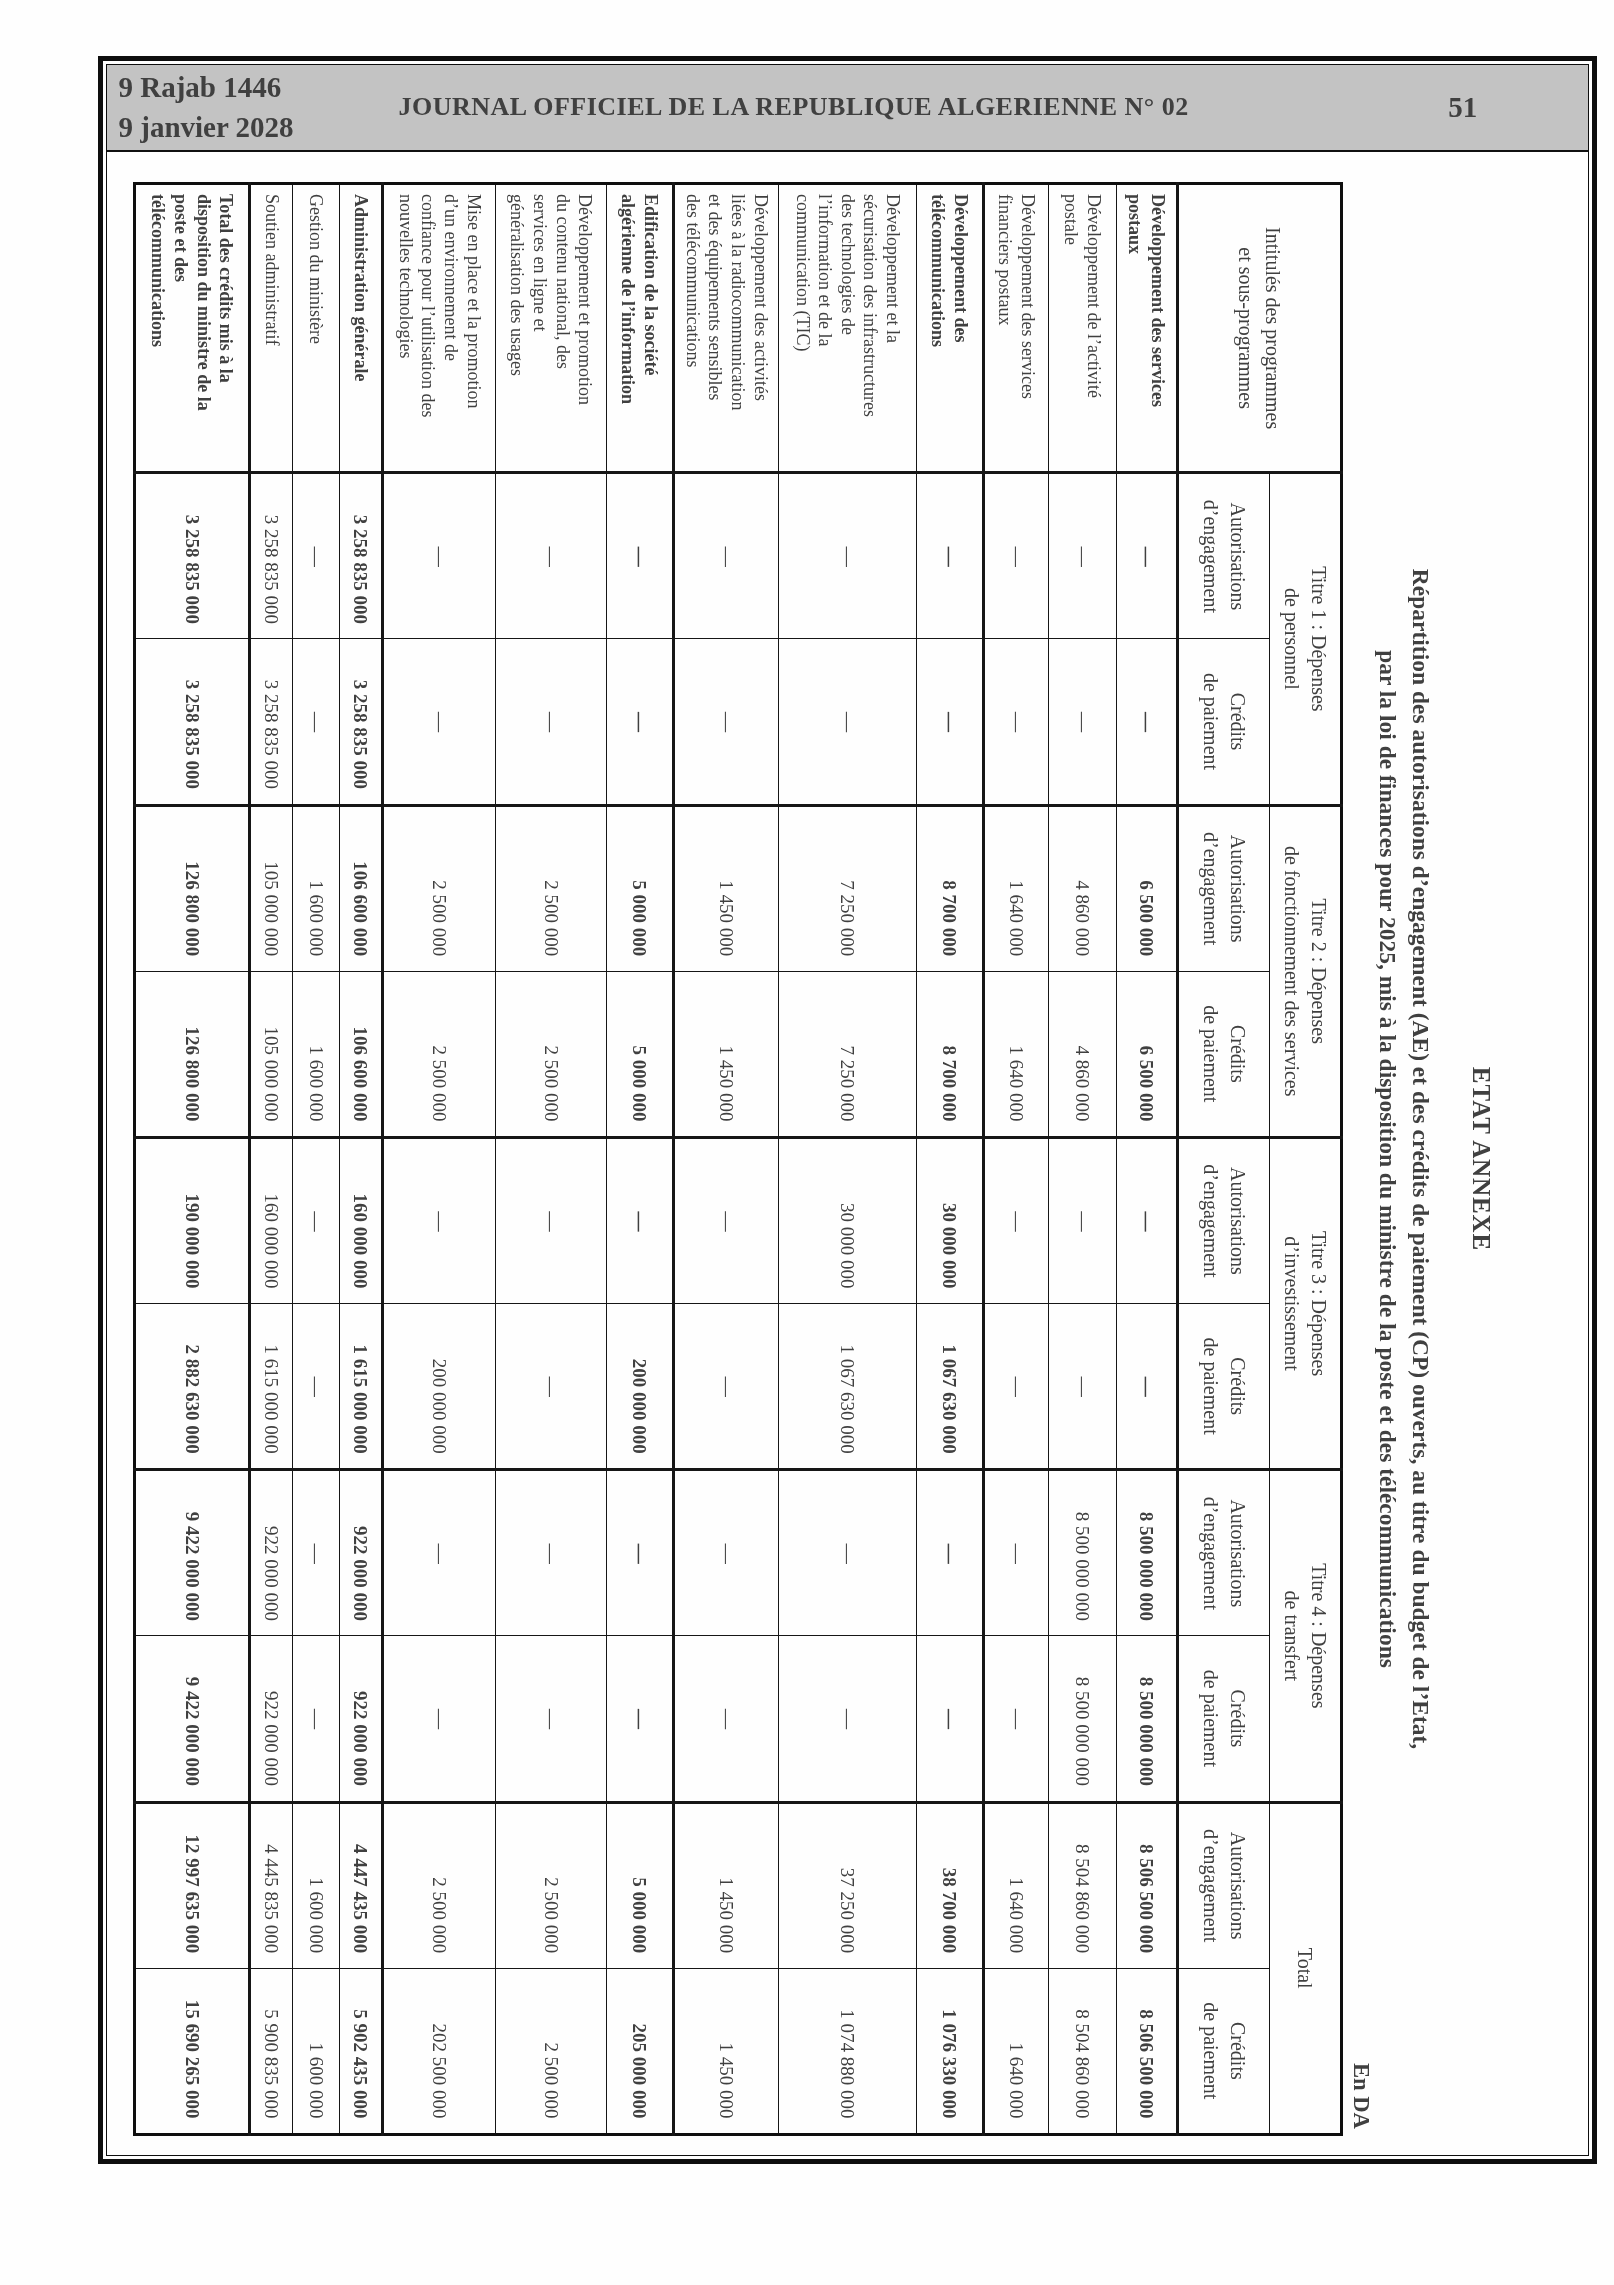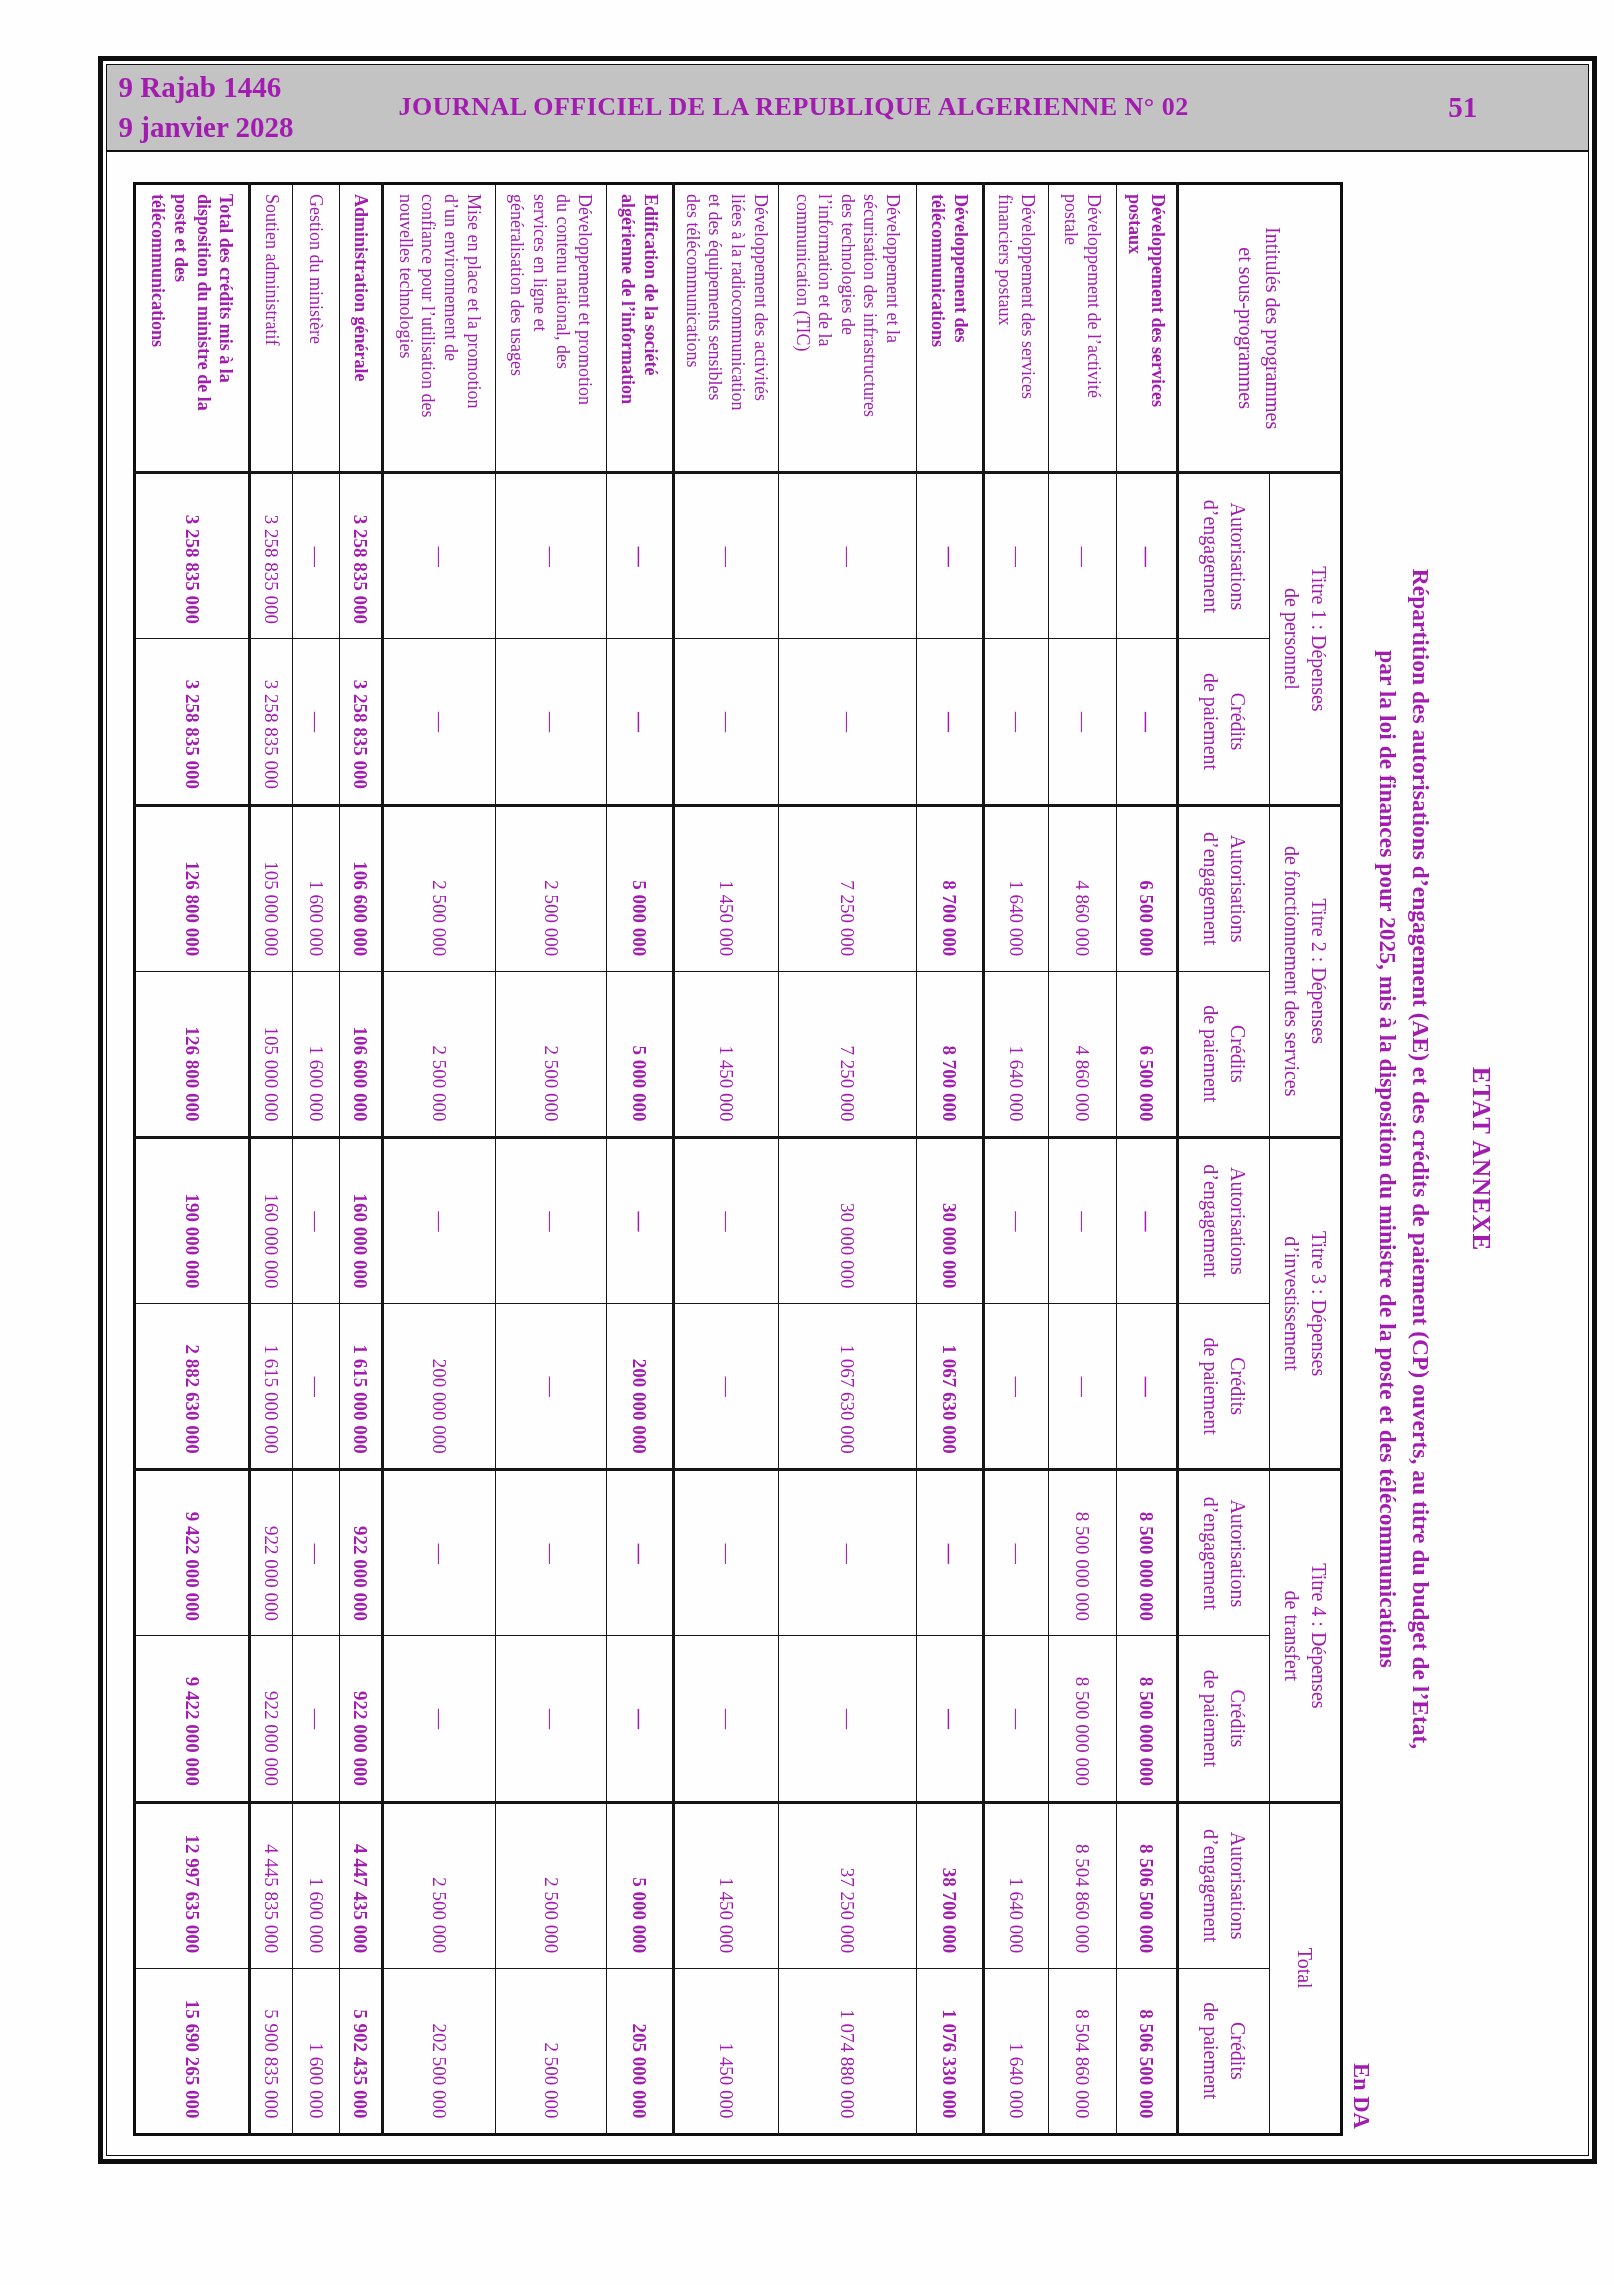--- a/index.html
+++ b/index.html
@@ -1,17 +1,17 @@
 <!DOCTYPE html>
 <html style="font-size:14.5px"><head>
 <meta charset="utf-8">
 <style>
   html,body{margin:0;padding:0;background:#e8e8e8;}
   .page{position:relative;width:1615px;height:2285px;background:#fefefe;overflow:hidden;
-        font-family:"Liberation Serif","DejaVu Serif",serif;color:#a21caf;}
+        font-family:"Liberation Serif","DejaVu Serif",serif;color:#404040;}
   
   .frame-outer{position:absolute;left:98px;top:56px;width:1499px;height:2108px;
                border:5.4px solid #0e0e0e;box-sizing:border-box;}
   .frame-inner{position:absolute;left:2.7px;top:2.7px;right:2.7px;bottom:2.7px;border:1.8px solid #0e0e0e;}
   
   .masthead{position:absolute;left:0;top:0;right:0;height:85px;background:#c3c3c3;
             border-bottom:2.7px solid #101010;display:flex;align-items:center;}
   .mast-dates{width:280px;padding-left:11.8px;font-weight:bold;font-size:29px;line-height:40px;}
   .mast-title{flex:1;font-weight:bold;font-size:26px;letter-spacing:0.5px;}
   .mast-page{width:136px;text-align:right;padding-right:111px;font-weight:bold;font-size:29px;}

